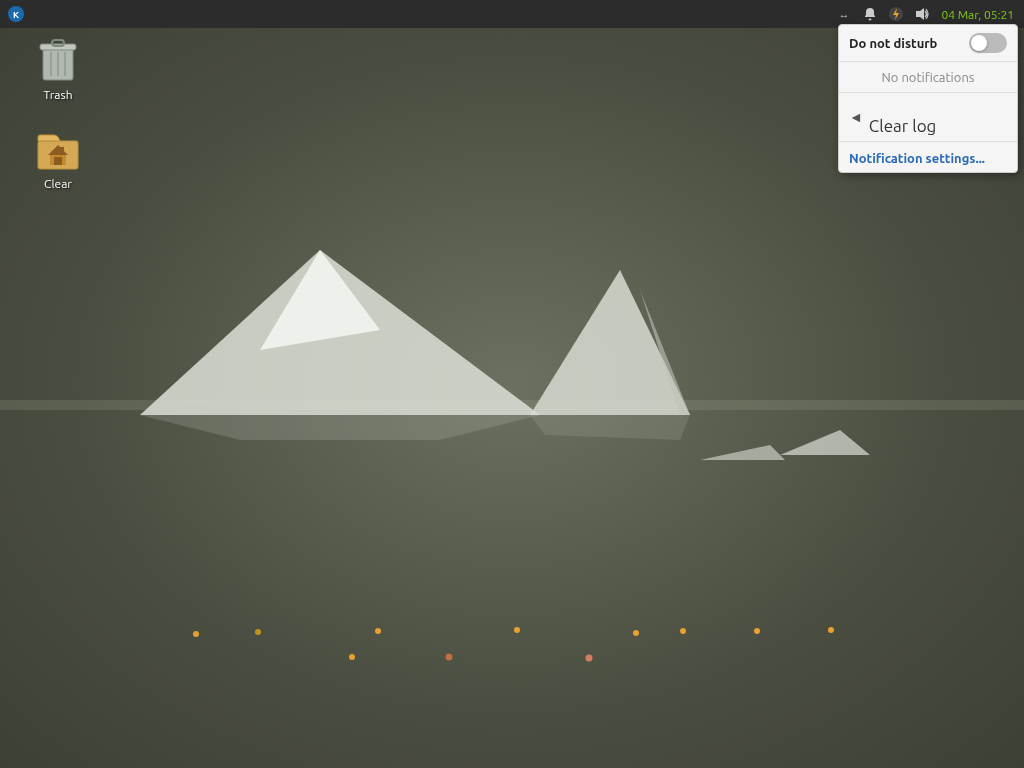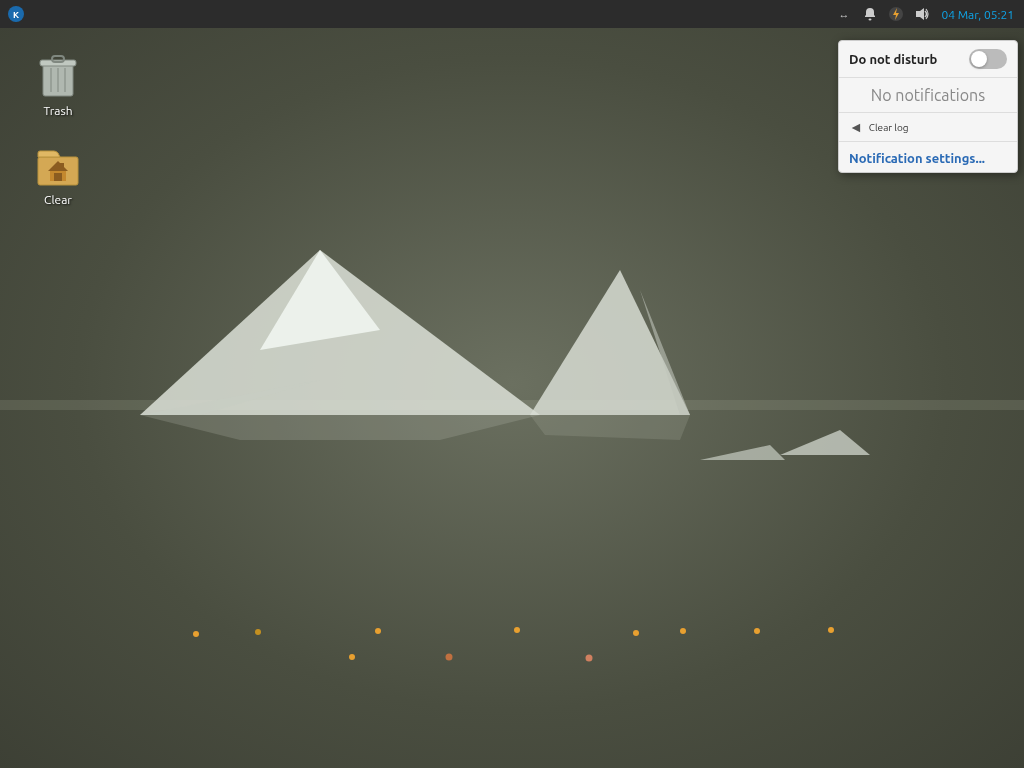--- a/index.html
+++ b/index.html
@@ -65,30 +65,30 @@
       display: flex;
       align-items: center;
       justify-content: center;
       cursor: pointer;
       color: #ccc;
       font-size: 14px;
       border-radius: 3px;
     }
 
     .clock {
-      color: #0ea5e9;
+      color: #84cc16;
       font-size: 12px;
       padding: 0 4px;
       cursor: pointer;
     }
 
     
     .desktop-icons {
       position: absolute;
-      top: 48px;
+      top: 32px;
       left: 18px;
       display: flex;
       flex-direction: column;
       gap: 16px;
     }
 
     .desktop-icon {
       display: flex;
       flex-direction: column;
       align-items: center;
@@ -124,21 +124,21 @@
       top: 0;
       left: 0;
       width: 100%;
       height: 100%;
       pointer-events: none;
     }
 
     
     .notification-panel {
       position: absolute;
-      top: 40px;
+      top: 24px;
       right: 6px;
       width: 180px;
       background: #f5f5f5;
       border: 1px solid #ccc;
       border-radius: 4px;
       box-shadow: 2px 2px 10px rgba(0,0,0,0.4);
       z-index: 200;
       overflow: hidden;
     }
 
@@ -175,42 +175,43 @@
       border-radius: 50%;
       position: absolute;
       left: 2px;
       transition: left 0.2s;
       box-shadow: 0 1px 3px rgba(0,0,0,0.3);
     }
 
     .no-notifications {
       padding: 8px 10px;
       color: #888;
-      font-size: 16px;
+      font-size: 13px;
       text-align: center;
       border-bottom: 1px solid #ddd;
     }
 
     .notif-action-row {
       display: flex;
       align-items: center;
       padding: 6px 10px;
       border-bottom: 1px solid #ddd;
       cursor: pointer;
     }
 
     .notif-action-icon {
       color: #555;
       font-size: 14px;
       margin-right: 6px;
     }
 
     .notif-action-text {
-      font-size: 10px;
+      font-size: 17px;
       color: #333;
+      margin-top: 17px;
     }
 
     .notif-settings-row {
       padding: 6px 10px;
       cursor: pointer;
     }
 
     .notif-settings-text {
       font-size: 13px;
       color: #2a6ab5;

